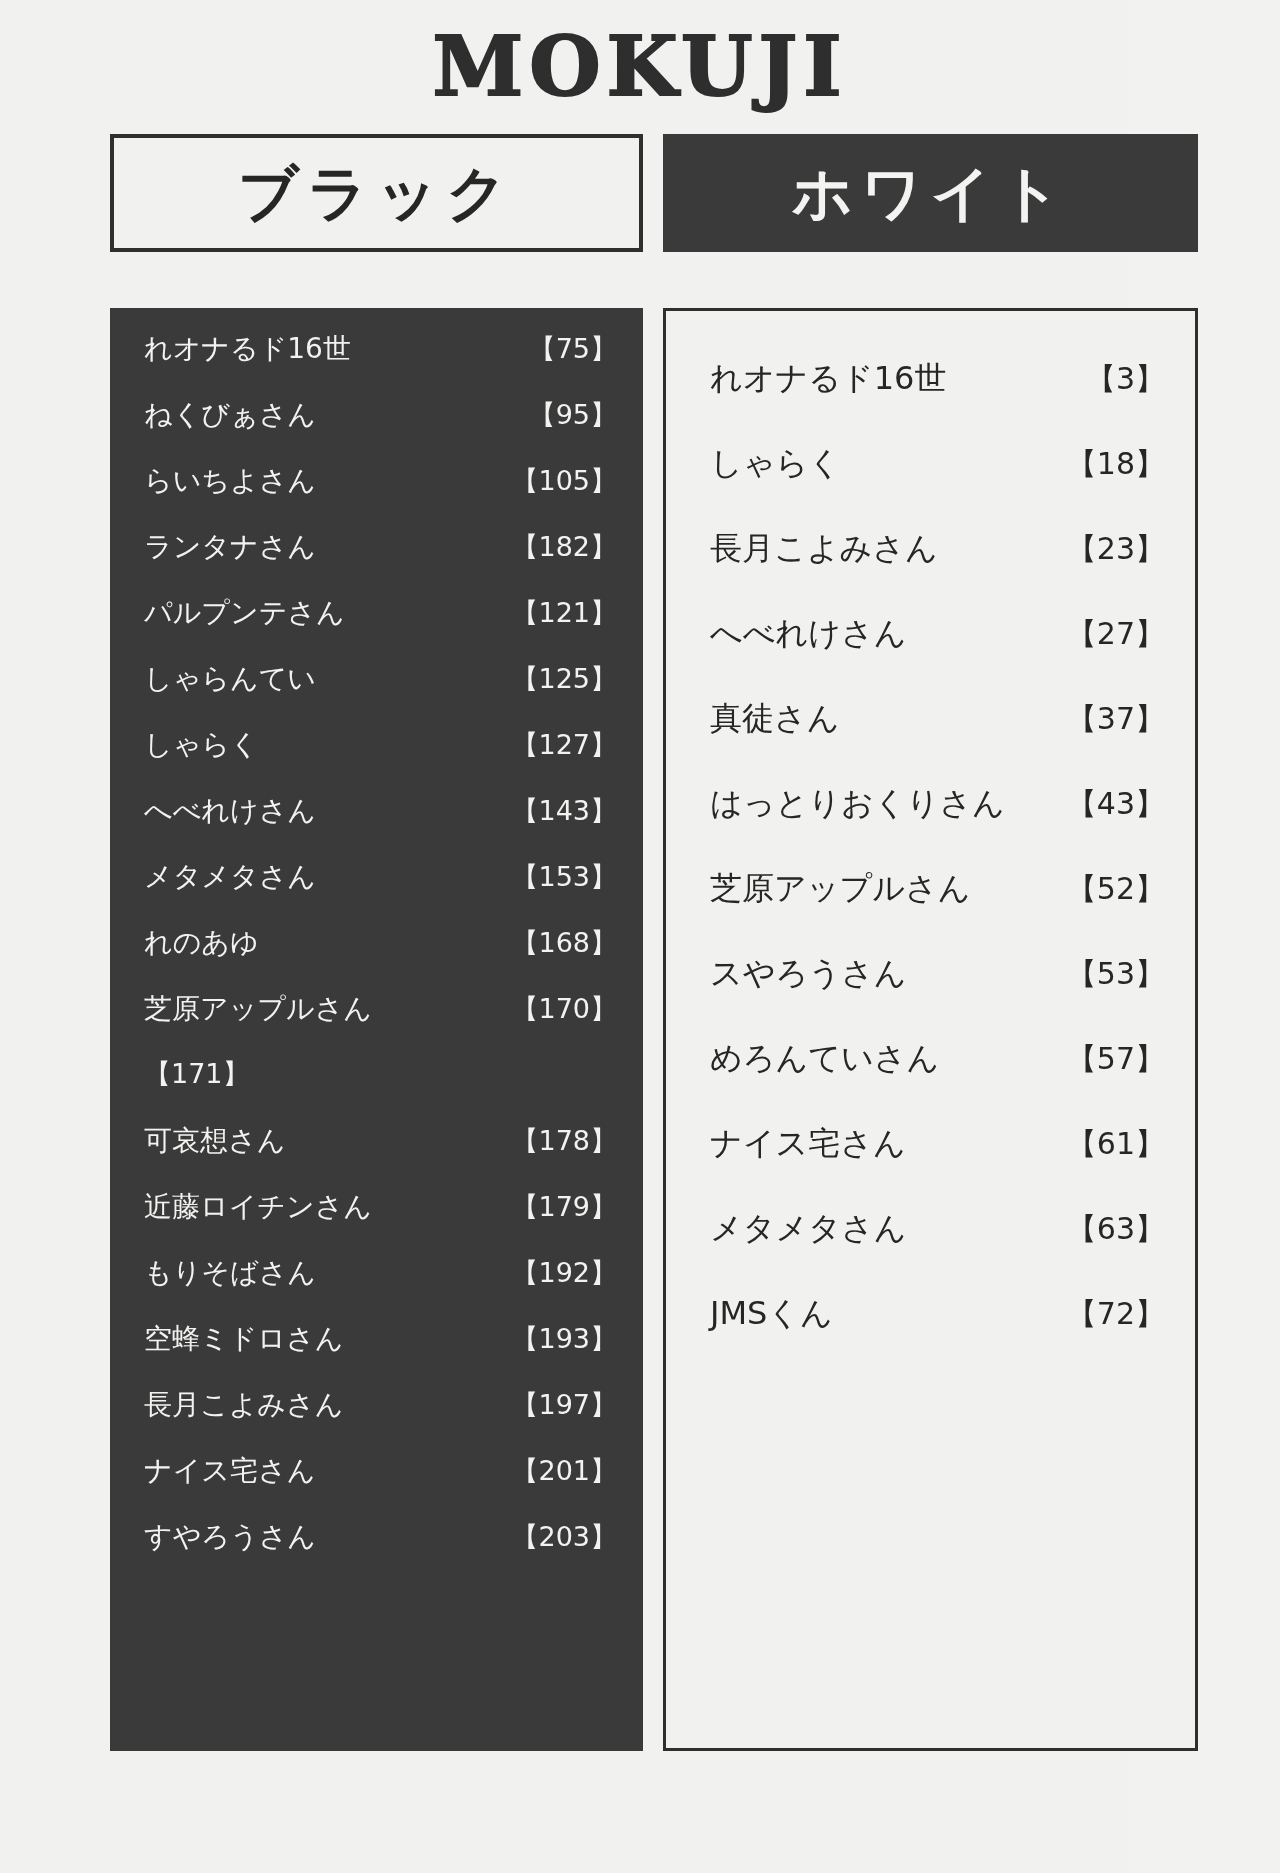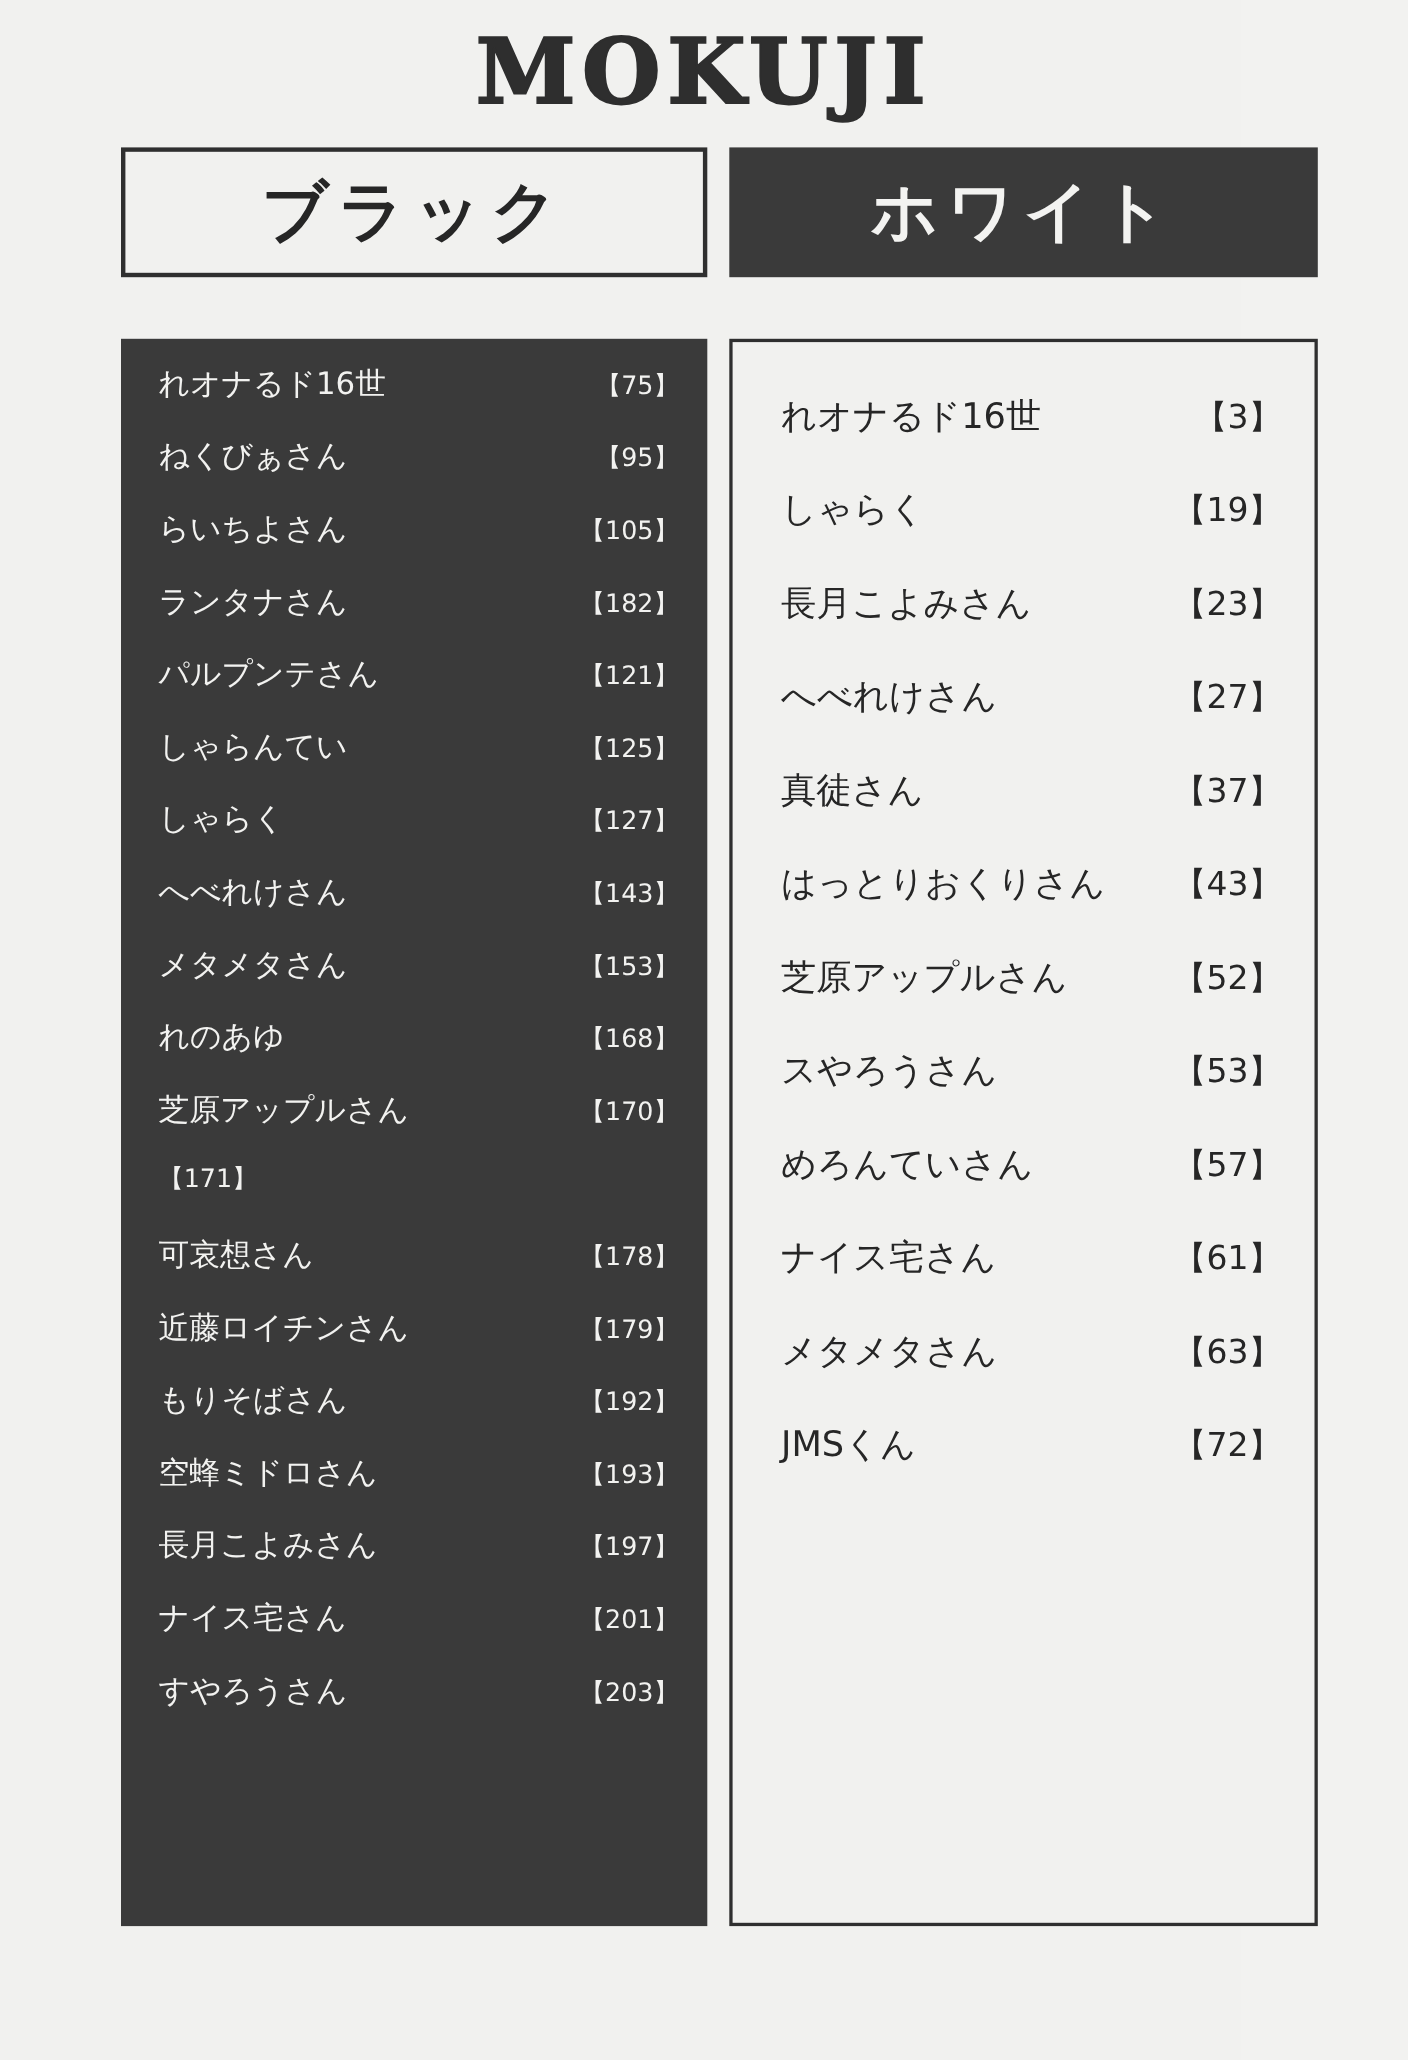--- a/index.html
+++ b/index.html
@@ -108,21 +108,21 @@
   .name {
     font-family: "DejaVu Sans", sans-serif;
     white-space: nowrap;
   }
   .page-no {
     font-family: "DejaVu Sans", sans-serif;
     white-space: nowrap;
     text-align: right;
   }
   .panel-black .name { font-size: 28px; }
-  .panel-black .page-no { font-size: 23px; min-width: 86px; }
+  .panel-black .page-no { font-size: 27px; min-width: 86px; }
   .panel-white .name { font-size: 32px; }
   .panel-white .page-no { font-size: 30px; min-width: 82px; }
 </style>
 </head>
 <body>
 
 <div class="page">
 
   <div class="title">MOKUJI</div>
 
@@ -211,21 +211,21 @@
         <span class="page-no">【203】</span>
       </div>
     </div>
   <div class="panel panel-white" id="list-white">
       <div class="row">
         <span class="name">れオナるド16世</span>
         <span class="page-no">【3】</span>
       </div>
       <div class="row">
         <span class="name">しゃらく</span>
-        <span class="page-no">【19】</span>
+        <span class="page-no">【18】</span>
       </div>
       <div class="row">
         <span class="name">長月こよみさん</span>
         <span class="page-no">【23】</span>
       </div>
       <div class="row">
         <span class="name">へべれけさん</span>
         <span class="page-no">【27】</span>
       </div>
       <div class="row">

